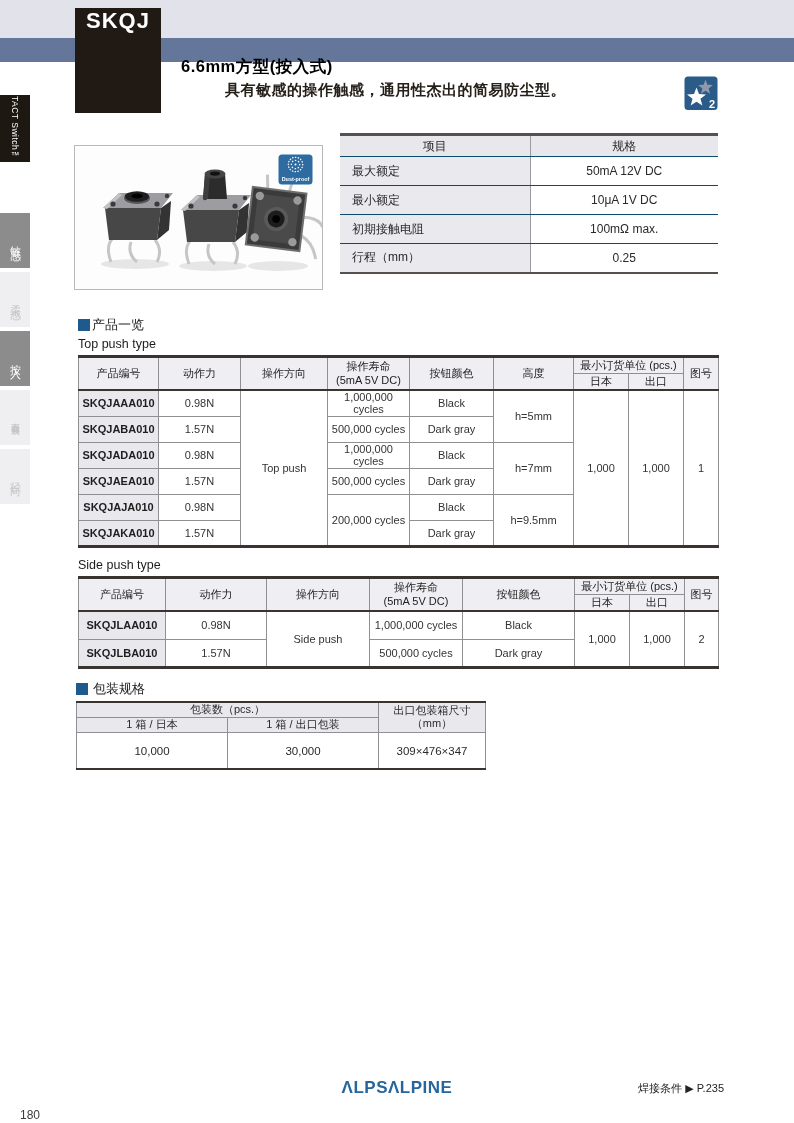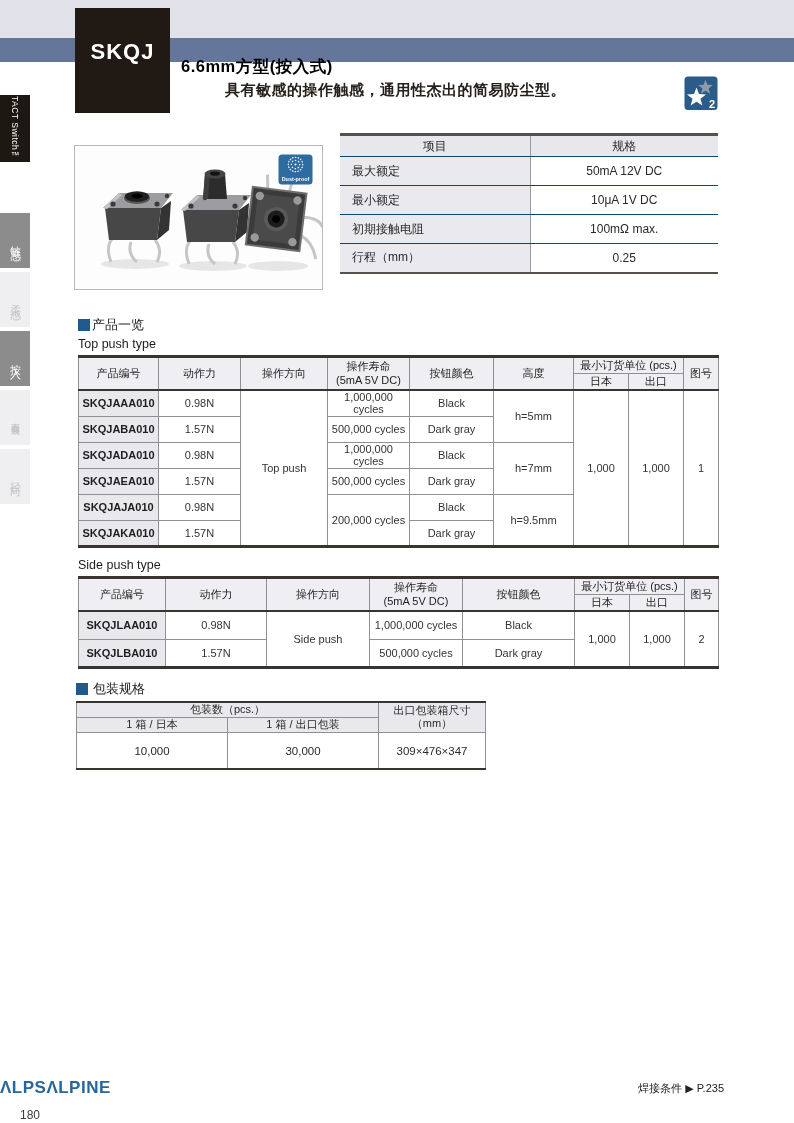--- a/index.html
+++ b/index.html
@@ -5,22 +5,22 @@
   * { margin:0; padding:0; box-sizing:border-box; }
   html,body { width:794px; height:1123px; }
   body {
     position:relative; background:#fff;
     font-family:"Liberation Sans","DejaVu Sans",sans-serif;
     color:#2a2a2a; overflow:hidden;
   }
   
   .top-band   { position:absolute; left:0; top:0; width:794px; height:38px; background:#e1e2ea; }
   .title-bar  { position:absolute; left:0; top:38px; width:794px; height:24px; background:#64779b; }
-  .model-box  { position:absolute; left:75px; top:8px; width:95px; height:105px; background:#211a14;
-                color:#fff; text-align:center; padding-top:31px; font-size:22px; font-weight:bold; letter-spacing:1px; }
+  .model-box  { position:absolute; left:75px; top:8px; width:86px; height:105px; background:#211a14;
+                color:#fff; text-align:center; font-size:22px; font-weight:bold; letter-spacing:1px; }
   .title-text { position:absolute; left:181px; top:54px; height:24px; line-height:24px;
                 color:#000000; font-size:16.5px; font-weight:bold; letter-spacing:0.5px; }
   .subtitle   { position:absolute; left:177px; top:81px; font-size:15px; font-weight:bold; color:#26201b; letter-spacing:0.5px;margin-left:48px; }
   .star-badge { position:absolute; left:684px; top:76px; }
   
   .tact-tab { position:absolute; left:0; top:95px; width:30px; height:67px; background:#1d1812; color:#fff;
               writing-mode:vertical-rl; font-size:8.5px; display:flex; align-items:center; justify-content:center; letter-spacing:0.5px; }
   .side-tab { position:absolute; left:0; width:30px; height:55px; display:flex; align-items:center; justify-content:center;
               writing-mode:vertical-rl; text-orientation:upright; font-size:11px; letter-spacing:4px; }
   .side-tab.on  { background:#8c8c8c; color:#fff; }
@@ -61,21 +61,21 @@
   .life-hd { line-height:1.25; }
   
   .pack-sec { position:absolute; left:76px; top:680px; width:410px; }
   .pack-table { border-collapse:collapse; table-layout:fixed; width:409px; margin-top:3px;
                 border-top:2px solid #39342f; border-bottom:2px solid #39342f; }
   .pack-table th, .pack-table td { border:1px solid #8f8f94; text-align:center; vertical-align:middle; }
   .pack-table th { background:#e9e9ed; font-size:11px; font-weight:normal; height:15px; line-height:1.25; }
   .pack-table td { background:#fff; font-size:11.5px; height:37px; }
   
   .page-num { position:absolute; left:20px; top:1108px; font-size:12px; color:#3c3c3c; }
-  .logo     { position:absolute; left:0; top:1078px; width:794px; text-align:left;
+  .logo     { position:absolute; left:0; top:1078px; width:794px; text-align:center;
               font-size:17px; font-weight:bold; color:#27669c; letter-spacing:0.5px; }
   .foot-note{ position:absolute; right:70px; top:1081px; font-size:11px; color:#222; }
 </style>
 </head>
 <body>
 
 <div class="top-band"></div>
 <div class="title-bar"></div>
 <div class="model-box">
   <span>SKQJ</span>

